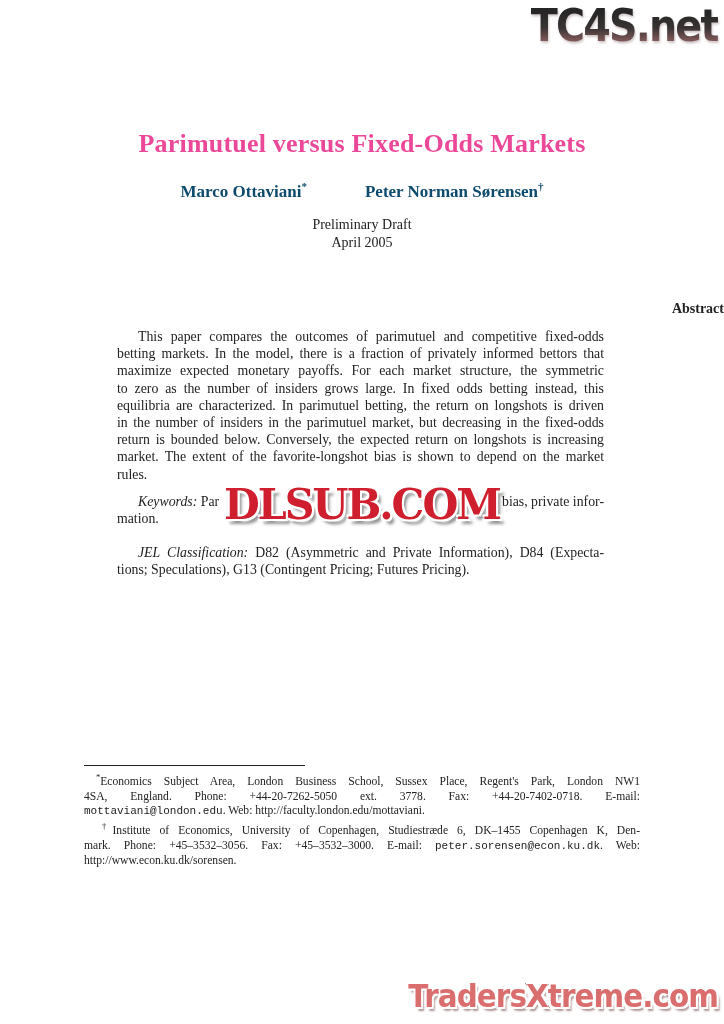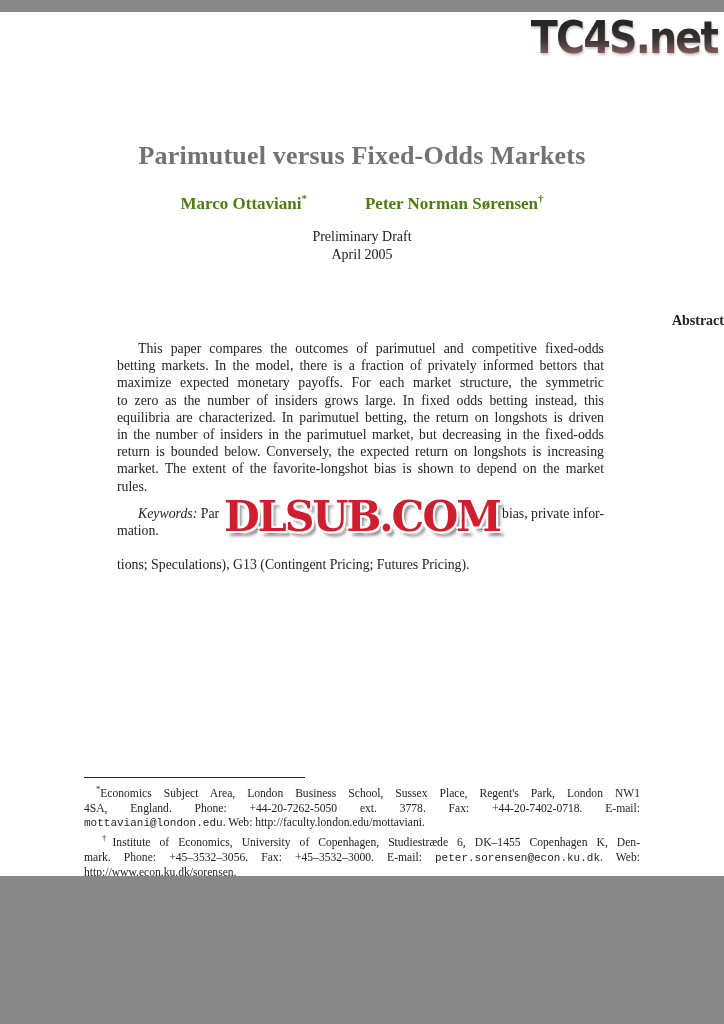--- a/index.html
+++ b/index.html
@@ -1,39 +1,39 @@
 <!DOCTYPE html>
 <html><head>
 <meta charset="utf-8">
 <style>
   html,body{margin:0;padding:0;background:#888;}
   .page{
-    position:relative;width:724px;height:864px;background:#ffffff;
-    margin:12px auto;overflow:hidden;
+    position:relative;width:724px;height:1024px;background:#ffffff;
+    margin:0 auto;overflow:hidden;
     font-family:"Liberation Serif","DejaVu Serif",serif;color:#222;
   }
   
   .tc4s{
     position:absolute;top:4px;right:6px;
     font-family:"DejaVu Sans","Liberation Sans",sans-serif;
     font-weight:bold;font-size:44px;letter-spacing:-2px;line-height:1;
     background:linear-gradient(to bottom,#262626 20%,#3a3434 55%,#9c6868 95%);
     -webkit-background-clip:text;background-clip:text;color:transparent;
     transform:scale(0.9,1);transform-origin:100% 0;
     filter:drop-shadow(1px 2px 1px rgba(120,90,90,0.35));
   }
   
   .title{
     position:absolute;top:129px;left:0;width:100%;text-align:center;
-    font-size:26px;font-weight:bold;color:#737373;letter-spacing:0.2px;
+    font-size:26px;font-weight:bold;color:#ec4899;letter-spacing:0.2px;
   }
   .authors{
     position:absolute;top:180px;left:0;width:100%;
     display:flex;justify-content:center;gap:58px;
-    font-size:17px;font-weight:bold;color:#4d7c0f;
+    font-size:17px;font-weight:bold;color:#0c4a6e;
   }
   .authors sup{font-size:11px;}
   .draft{
     position:absolute;top:216px;left:0;width:100%;text-align:center;
     font-size:14px;line-height:17.5px;
   }
   .abs-head{
     position:absolute;top:301px;left:0;width:100%;text-align:right;
     font-size:14px;font-weight:bold;
   }
@@ -125,20 +125,21 @@
 
   <div class="kw">
     <div class="row1">
       <span><span class="indent"></span><i>Keywords:</i><span> Par</span></span>
       <span>bias, private infor-</span>
     </div>
     <div>mation.</div>
   </div>
 
   <div class="jel">
+    <div class="jline"><span class="indent"></span><i>JEL Classification:</i><span> D82 (Asymmetric and Private Information), D84 (Expecta-</span></div>
     <div>tions; Speculations), G13 (Contingent Pricing; Futures Pricing).</div>
   </div>
 
   <div class="fnrule"></div>
 
   <div class="fns" id="fns">
       <div class="jline"><span class="findent"></span><sup>*</sup><span>Economics Subject Area, London Business School, Sussex Place, Regent's Park, London NW1</span></div>
       <div class="jline"><span>4SA, England. Phone: +44-20-7262-5050 ext. 3778. Fax: +44-20-7402-0718. E-mail:</span></div>
       <div class="lastline"><span class="mono">mottaviani@london.edu</span><span>. Web: http://faculty.london.edu/mottaviani.</span></div>
       <div class="jline"><span class="findent"></span><sup>†</sup><span>Institute of Economics, University of Copenhagen, Studiestræde 6, DK–1455 Copenhagen K, Den-</span></div>

